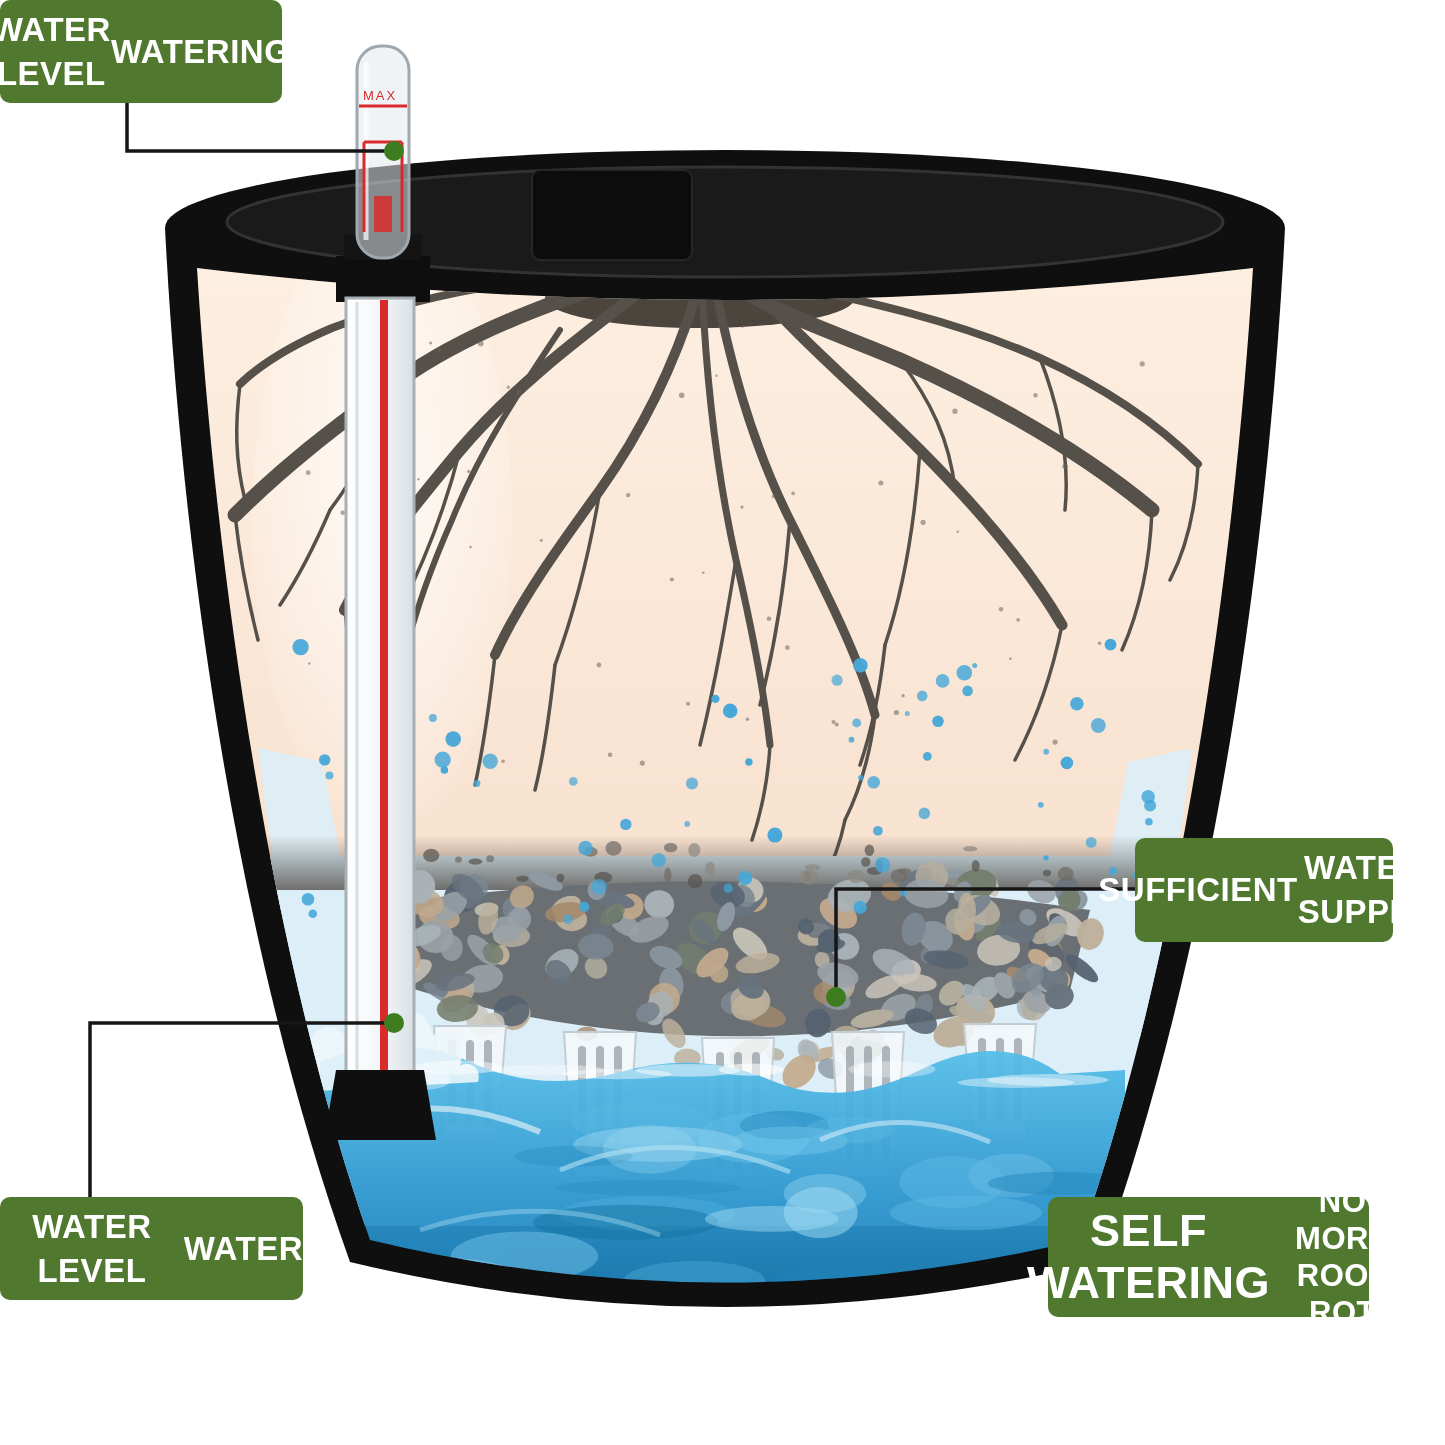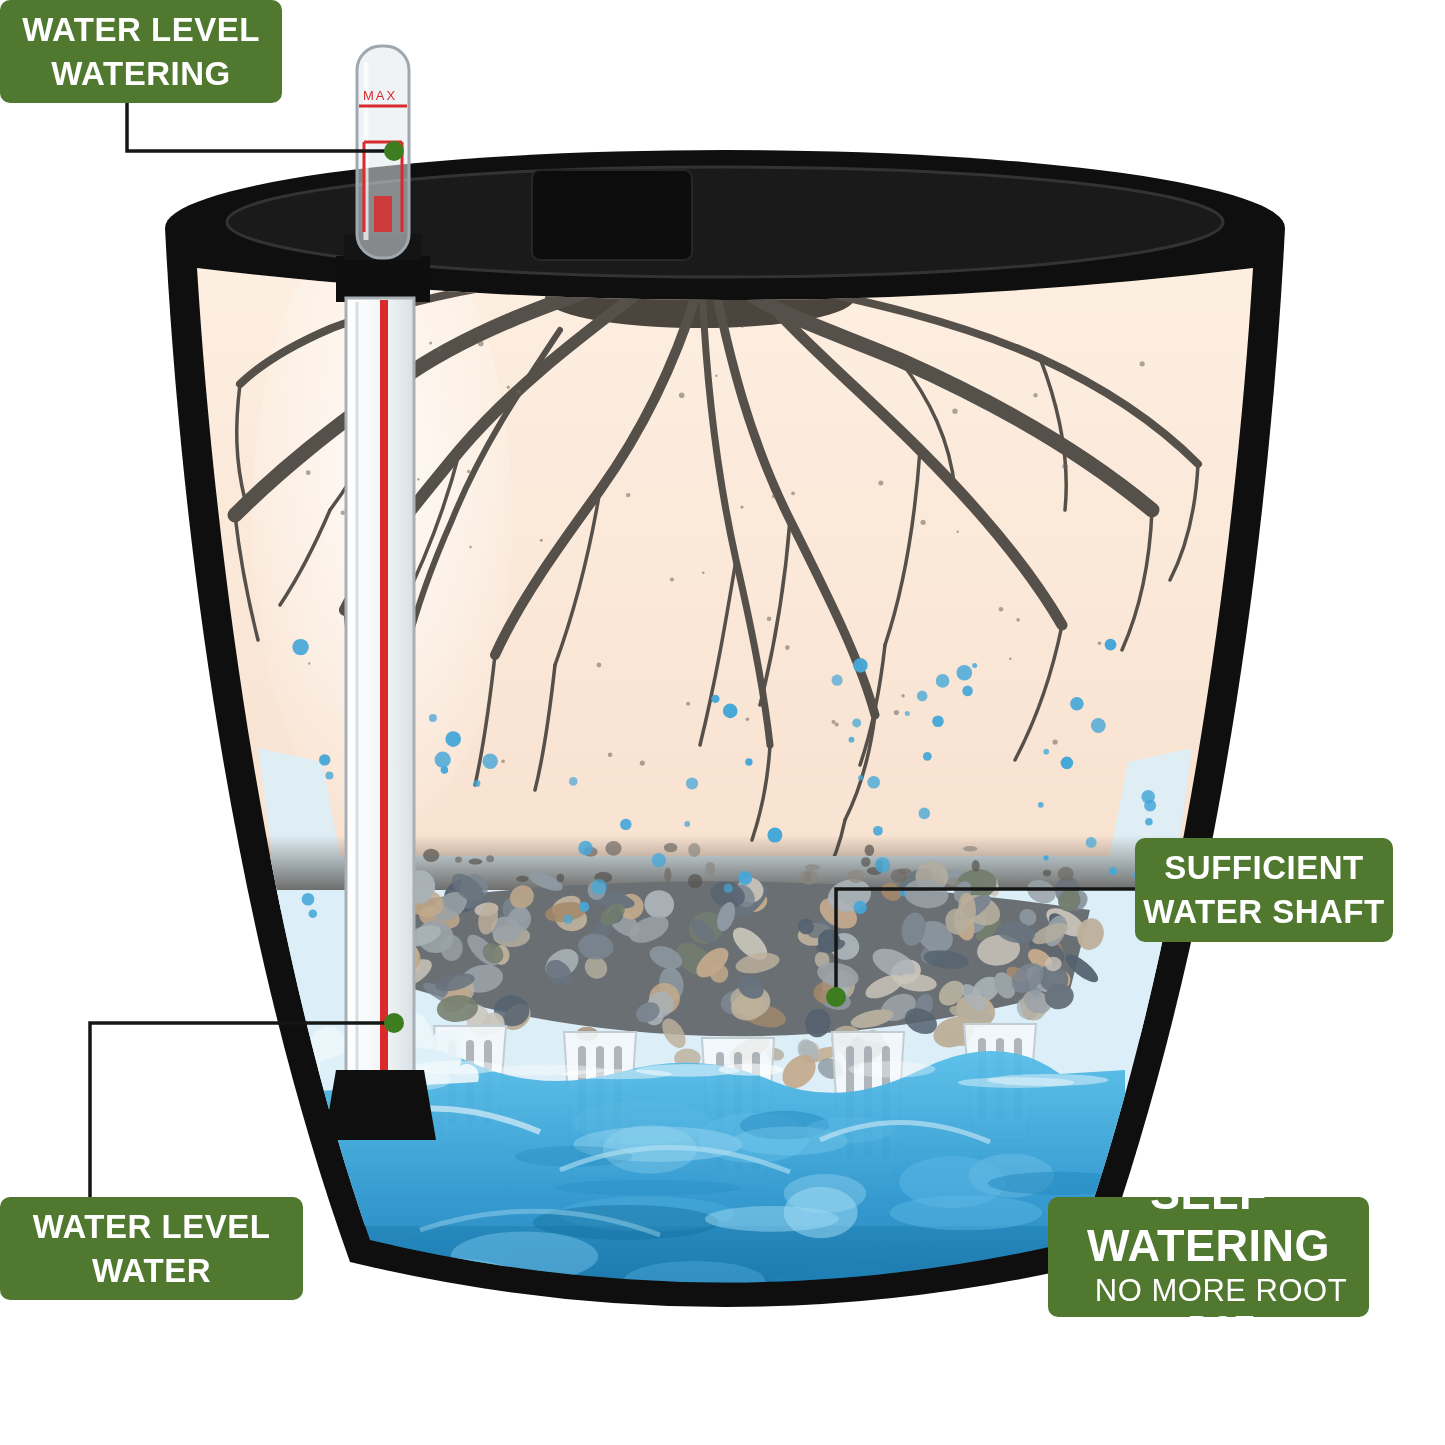--- a/index.html
+++ b/index.html
@@ -3,31 +3,31 @@
 <meta charset="utf-8">
 <style>
   html,body{margin:0;padding:0;background:#ffffff;}
   .canvas{
     position:relative;width:1445px;height:1445px;background:#ffffff;
     overflow:hidden;font-family:"Liberation Sans",sans-serif;
   }
   .canvas svg{position:absolute;left:0;top:0;}
   .callout{
     position:absolute;background:#50792F;color:#ffffff;
-    display:flex;flex-direction:column;align-items:center;justify-content:center;
+    display:flex;align-items:center;justify-content:center;
     text-align:center;border-radius:10px;line-height:1.32;letter-spacing:.5px;
     font-weight:bold;z-index:5;
   }
   .callout .ln{font-size:33px;}
   #label-wli{left:0;top:0;width:282px;height:103px;}
   #label-sws{left:1135px;top:838px;width:258px;height:104px;}
   #label-wls{left:0;top:1197px;width:303px;height:103px;}
   #label-sw{left:1048px;top:1197px;width:321px;height:120px;}
   #label-sw .title{font-size:45px;font-weight:bold;line-height:1.15;}
-  #label-sw .subtitle{font-size:31px;font-weight:normal;line-height:1.2;margin-left:25px;}
+  #label-sw .subtitle{font-size:31px;font-weight:bold;line-height:1.2;margin-left:25px;}
 </style>
 </head>
 <body>
 
 <div class="canvas">
 
   <svg width="1445" height="1445" viewBox="0 0 1445 1445">
     <defs>
       <clipPath id="potClip">
         <path d="M197,268 Q725,332 1253,268 C1235,560 1182,950 1080,1240 Q725,1325 370,1240 C268,950 215,560 197,268 Z"></path>
@@ -543,21 +543,21 @@
       <circle cx="394" cy="1023" r="10"></circle>
     </g>
   </svg>
 
   <div class="callout" id="label-wli">
     <span class="ln">WATER LEVEL</span>
     <span class="ln">WATERING</span>
   </div>
   <div class="callout" id="label-sws">
     <span class="ln">SUFFICIENT</span>
-    <span class="ln">WATER SHAFT</span>
+    <span class="ln">WATER SUPPLY</span>
   </div>
   <div class="callout" id="label-wls">
     <span class="ln">WATER LEVEL</span>
     <span class="ln">WATER</span>
   </div>
   <div class="callout" id="label-sw">
     <span class="title">SELF WATERING</span>
     <span class="subtitle">NO MORE ROOT ROT</span>
   </div>
 

